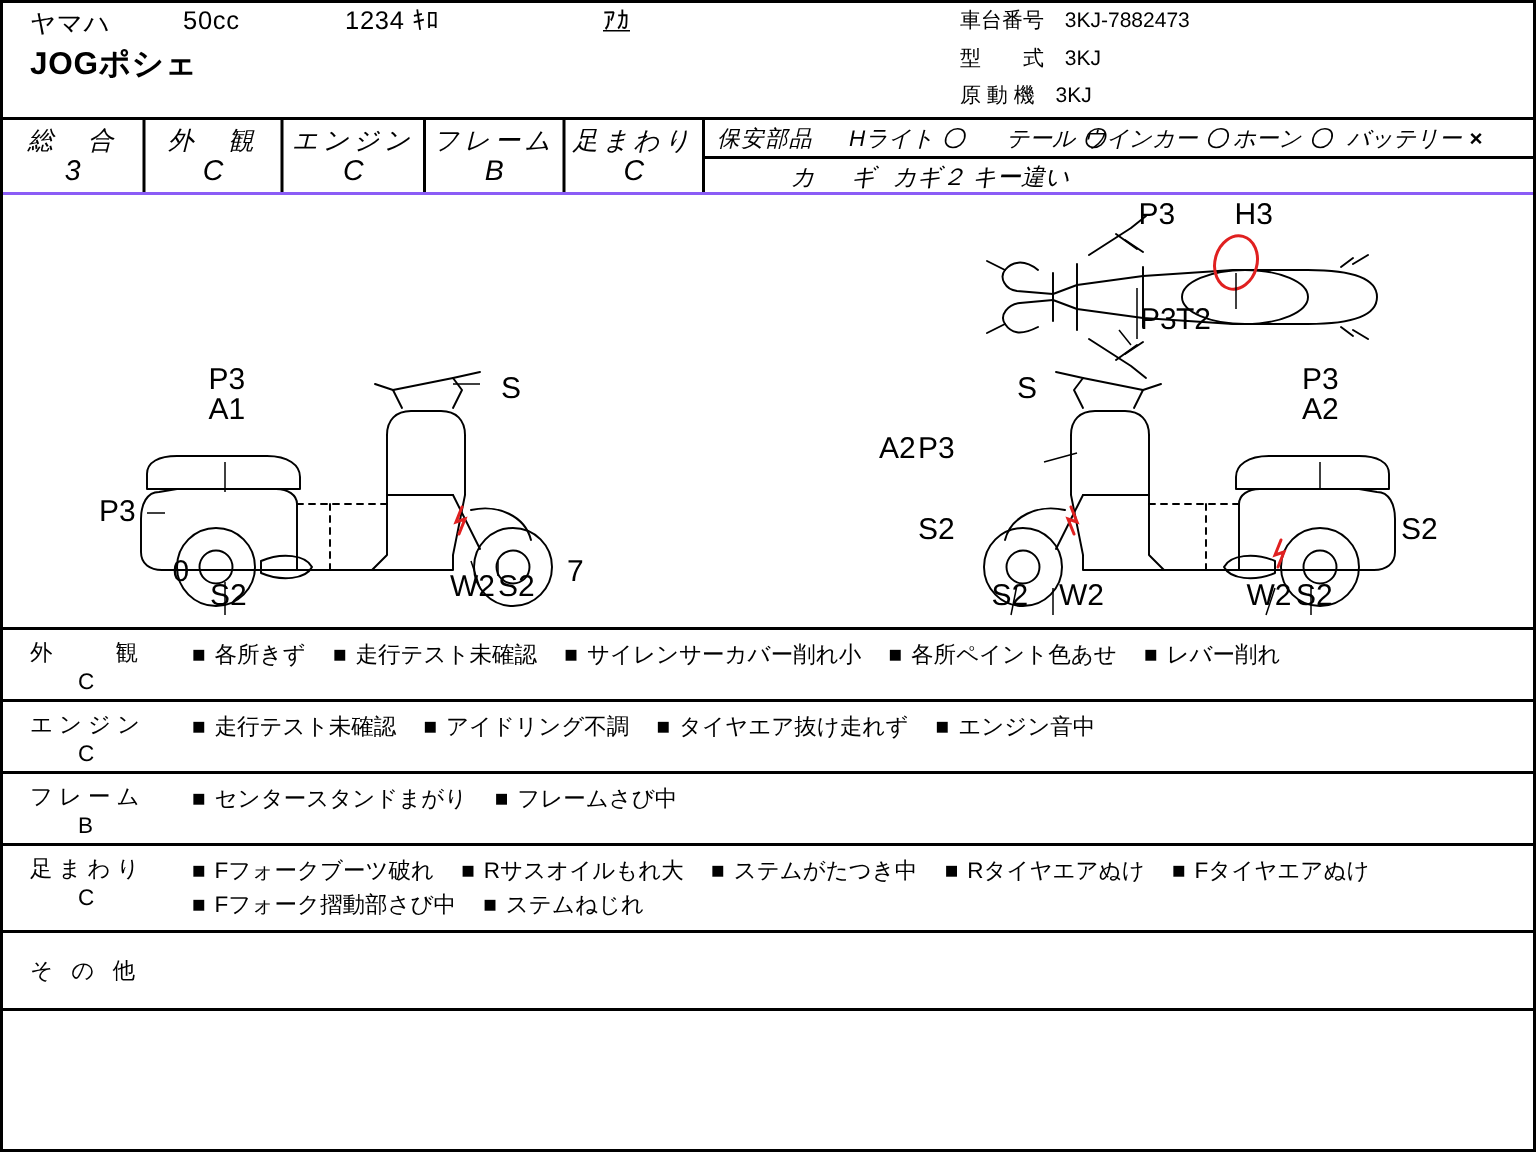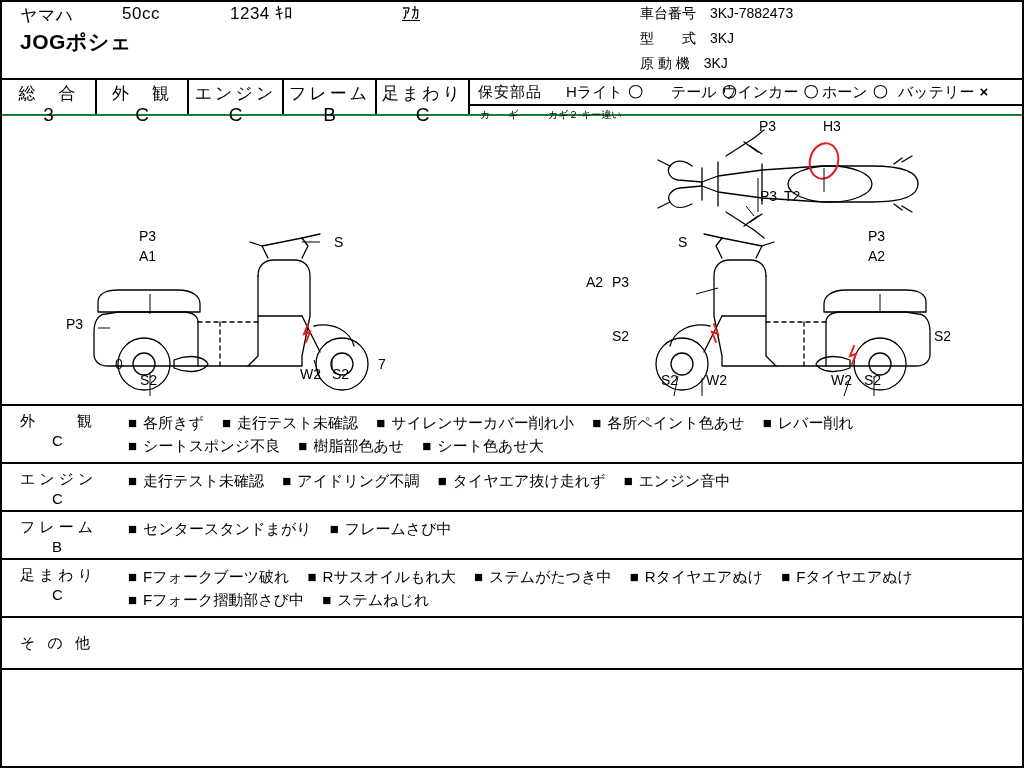--- a/index.html
+++ b/index.html
@@ -72,24 +72,25 @@
   }
   .hr1 { top: 3px; }
   .hr2 { top: 28px; }
   .hr3 { top: 53px; }
   .hdr-lbl { display: inline-block; }
   .hdr-val { display: inline-block; margin-left: 10px; }
 
   
   .grades {
     position: relative;
-    height: 36px;
-    border-bottom: 2px solid #15803d;
+    height: 50px;
+    border-bottom: 2px solid #8b5cf6;
     box-sizing: border-box;
     display: flex;
+    font-style: italic;
   }
   .gcell {
     border-right: 2px solid #000;
     box-sizing: border-box;
     text-align: center;
     position: relative;
   }
   .gcell .gl {
     font-size: 17px;
     letter-spacing: 3px;
@@ -136,36 +137,37 @@
     font-weight: bold;
   }
   .si1 { left: 96px; }
   .si2 { left: 182px; margin-left: 19px; }
   .si3 { left: 252px; }
   .si4 { left: 352px; }
   .si5 { left: 428px; }
   .safety-bot {
     position: relative;
     height: 22px;
-    font-size: 10px;
+    font-size: 16px;
+    margin-left: 47px;
   }
   .safety-bot .k1 { position: absolute; left: 10px; top: 2px; letter-spacing: 4px; }
   .safety-bot .k2 { position: absolute; left: 78px; top: 2px; }
 
   
   .diagram {
     position: relative;
     height: 290px;
     border-bottom: 2px solid #000;
     box-sizing: border-box;
   }
   .diagram svg { display: block; }
   .dlabel {
     position: absolute;
-    font-size: 14px;
+    font-size: 20px;
     font-family: "Liberation Sans", sans-serif;
     white-space: nowrap;
   }
 
   
   .cond-row {
     position: relative;
     border-bottom: 2px solid #000;
     box-sizing: border-box;
     min-height: 48px;
@@ -419,25 +421,20 @@
     <div class="cond-label">外　　観</div>
     <div class="cond-grade">C</div>
     <div class="cond-items">
       <div class="cond-line">
         <span class="citem"><span class="bullet">■</span><span>各所きず</span></span>
         <span class="citem"><span class="bullet">■</span><span>走行テスト未確認</span></span>
         <span class="citem"><span class="bullet">■</span><span>サイレンサーカバー削れ小</span></span>
         <span class="citem"><span class="bullet">■</span><span>各所ペイント色あせ</span></span>
         <span class="citem"><span class="bullet">■</span><span>レバー削れ</span></span>
       </div>
-      <div class="cond-line">
-        <span class="citem"><span class="bullet">■</span><span>シートスポンジ不良</span></span>
-        <span class="citem"><span class="bullet">■</span><span>樹脂部色あせ</span></span>
-        <span class="citem"><span class="bullet">■</span><span>シート色あせ大</span></span>
-      </div>
     </div>
   </div>
 
   <div class="cond-row">
     <div class="cond-label">エンジン</div>
     <div class="cond-grade">C</div>
     <div class="cond-items">
       <div class="cond-line">
         <span class="citem"><span class="bullet">■</span><span>走行テスト未確認</span></span>
         <span class="citem"><span class="bullet">■</span><span>アイドリング不調</span></span>

